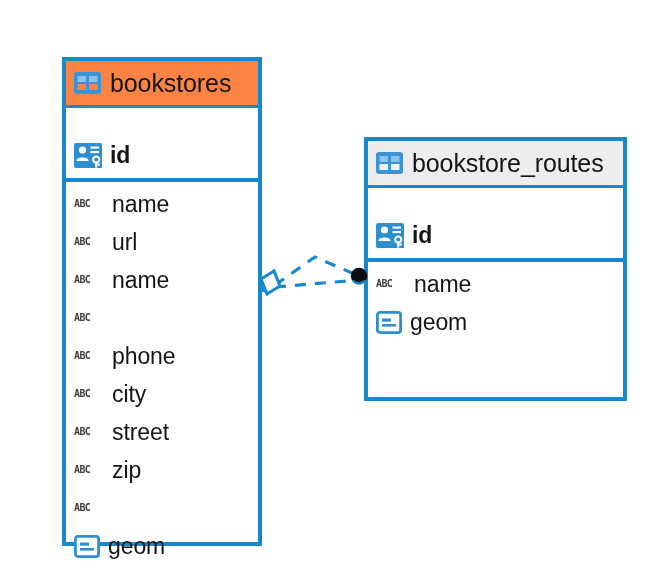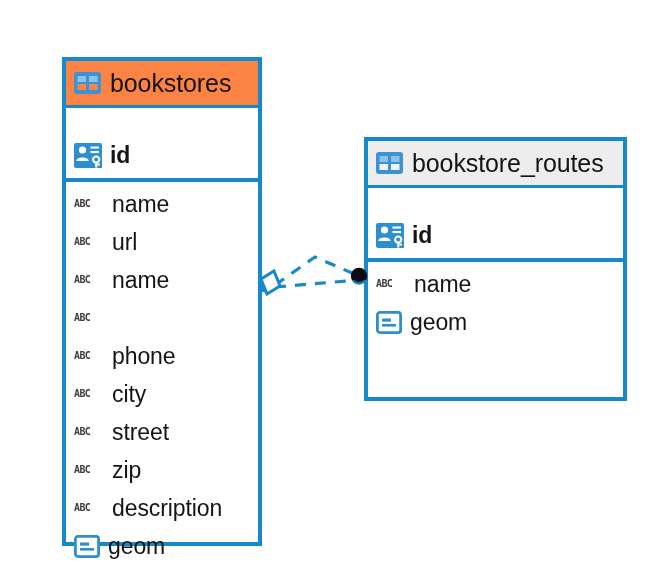--- a/index.html
+++ b/index.html
@@ -185,21 +185,20 @@
       <span class="field-label">street</span>
     </div>
 
     <div class="field-row">
       <span class="abc-icon">ABC</span>
       <span class="field-label">zip</span>
     </div>
 
     <div class="field-row">
       <span class="abc-icon">ABC</span>
-      <span class="field-label">description</span>
     </div>
 
     <div class="field-row">
       <span class="icon">
         <svg width="26" height="23" viewBox="0 0 26 23">
           <rect x="1.4" y="1.4" width="23.2" height="20.2" rx="2.5" ry="2.5" fill="#ffffff" stroke="#2e8fd0" stroke-width="2.8"></rect>
           <rect x="6" y="7.5" width="9" height="3.2" fill="#2e8fd0"></rect>
           <rect x="6" y="13" width="14" height="2.6" fill="#2e8fd0"></rect>
         </svg>
       </span>

